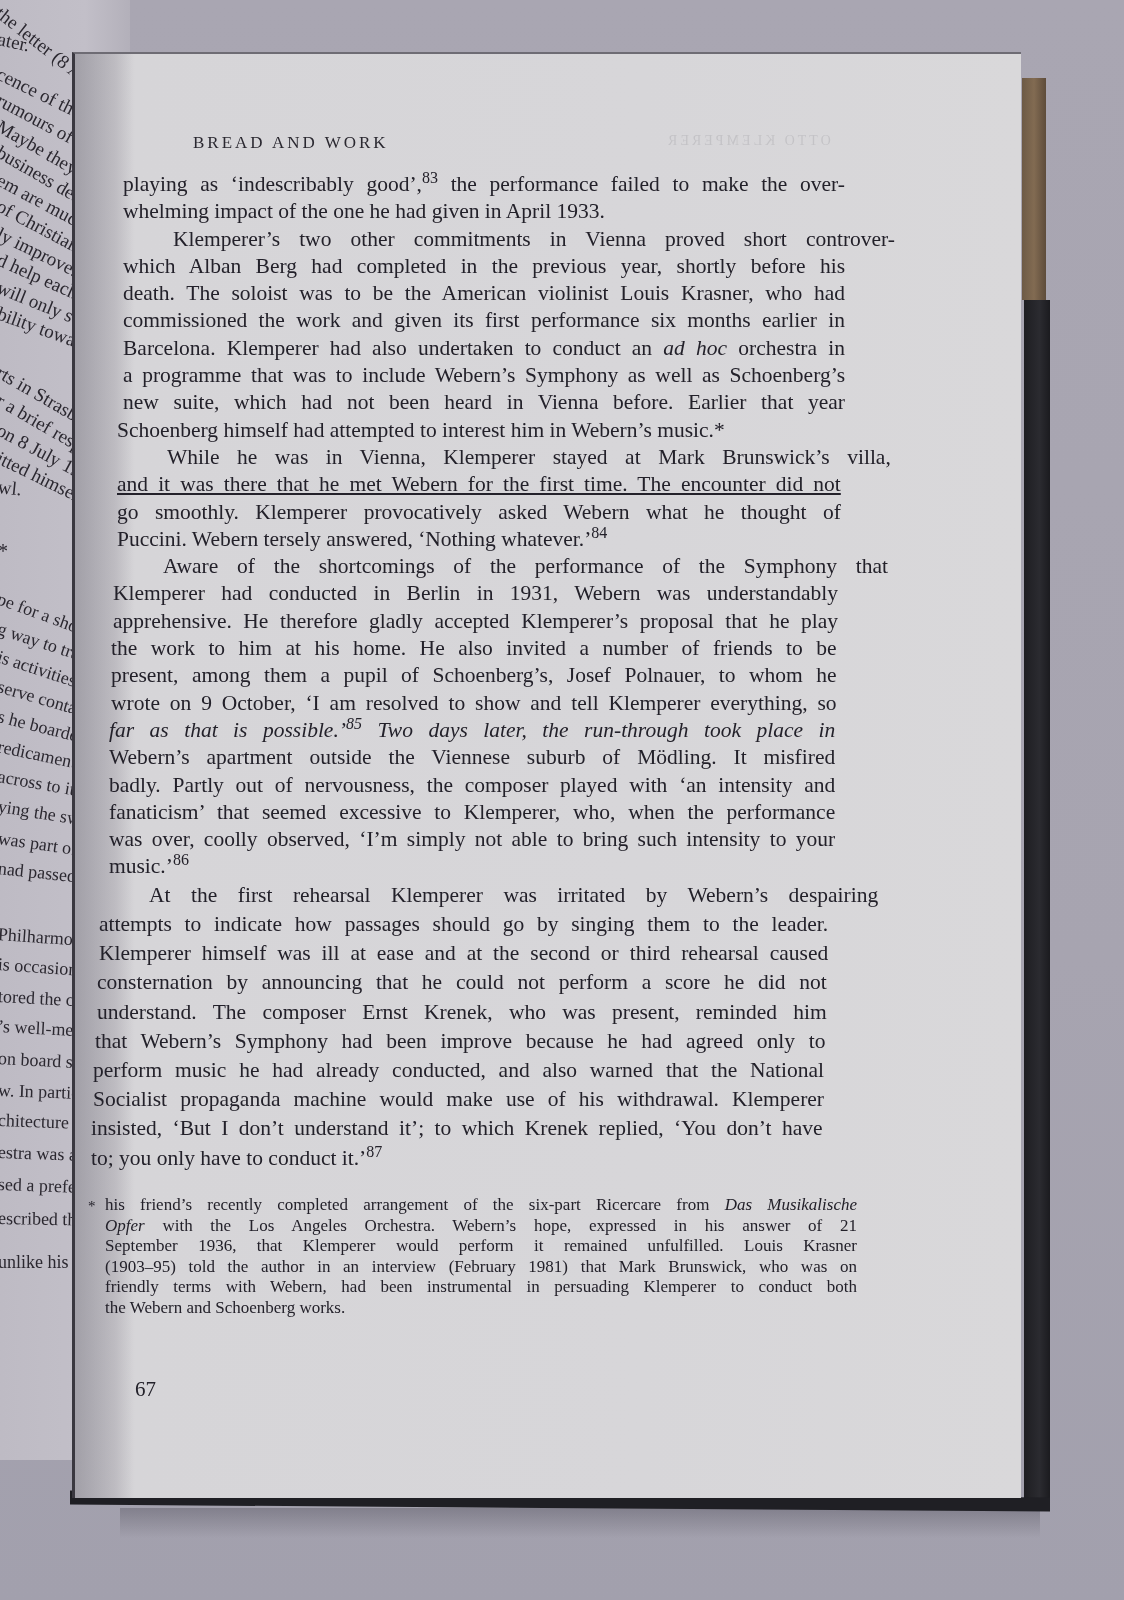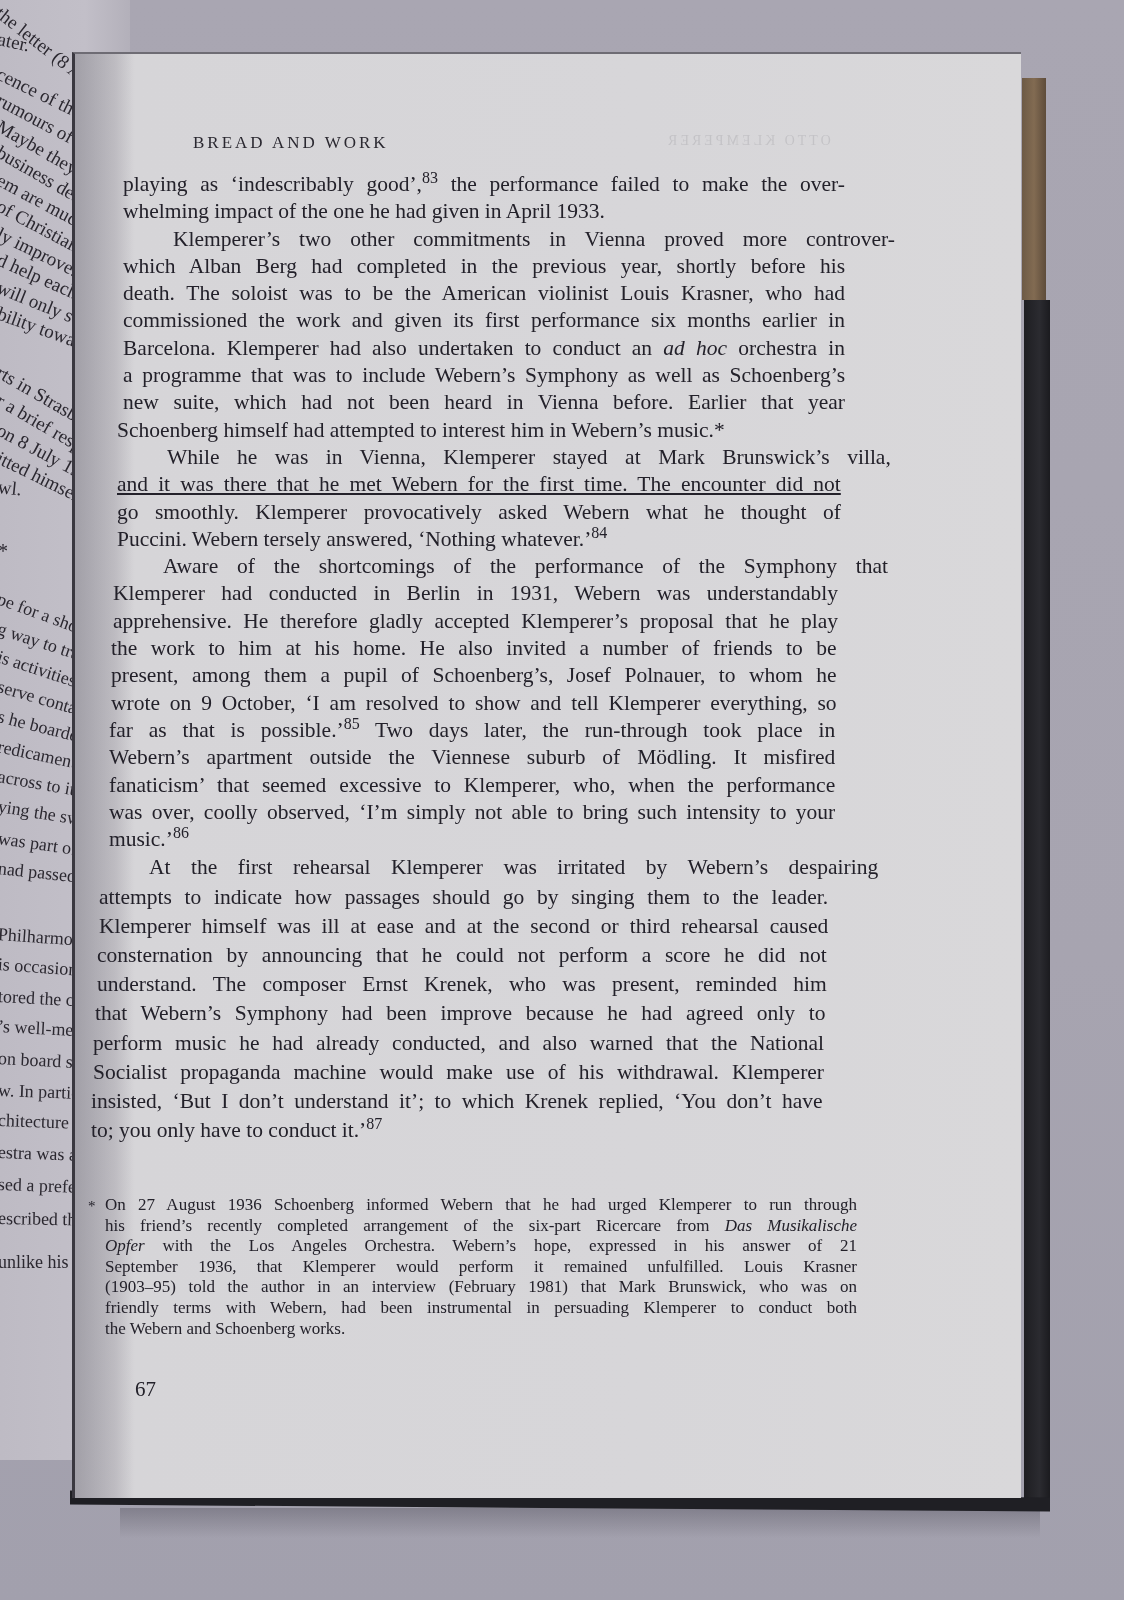--- a/index.html
+++ b/index.html
@@ -125,58 +125,58 @@
 <div class="bottom-edge"></div>
 
 <div class="page">
   <div class="gutter-shade"></div>
   <div class="running-head">BREAD AND WORK</div>
   <div class="bleed-head">OTTO KLEMPERER</div>
 
   <div class="body-text" id="bodyText" style="left:48px; top:117px; width:722px;">
       <span class="ln" style="margin-left: 0px; width: 722px;">playing as ‘indescribably good’,<sup>83</sup> the performance failed to make the over-</span>
       <span class="ln last" style="margin-left: 0px; width: 722px;">whelming impact of the one he had given in April 1933.</span>
-      <span class="ln indent" style="margin-left: 0px; width: 722px;">Klemperer’s two other commitments in Vienna proved more controver-</span>
+      <span class="ln indent" style="margin-left: 0px; width: 722px;">Klemperer’s two other commitments in Vienna proved short controver-</span>
       <span class="ln" style="margin-left: 0px; width: 722px;">which Alban Berg had completed in the previous year, shortly before his</span>
       <span class="ln" style="margin-left: 0px; width: 722px;">death. The soloist was to be the American violinist Louis Krasner, who had</span>
       <span class="ln" style="margin-left: 0px; width: 722px;">commissioned the work and given its first performance six months earlier in</span>
       <span class="ln" style="margin-left: 0px; width: 722px;">Barcelona. Klemperer had also undertaken to conduct an <i>ad hoc</i> orchestra in</span>
       <span class="ln" style="margin-left: 0px; width: 722px;">a programme that was to include Webern’s Symphony as well as Schoenberg’s</span>
       <span class="ln" style="margin-left: 0px; width: 722px;">new suite, which had not been heard in Vienna before. Earlier that year</span>
       <span class="ln last" style="margin-left: -6px; width: 723.8px;">Schoenberg himself had attempted to interest him in Webern’s music.*</span>
       <span class="ln indent" style="margin-left: -6px; width: 723.8px;">While he was in Vienna, Klemperer stayed at Mark Brunswick’s villa,</span>
       <span class="ln" style="margin-left: -6px; width: 723.8px; text-decoration: underline;">and it was there that he met Webern for the first time. The encounter did not</span>
       <span class="ln" style="margin-left: -6px; width: 723.8px;">go smoothly. Klemperer provocatively asked Webern what he thought of</span>
       <span class="ln last" style="margin-left: -6px; width: 723.8px;">Puccini. Webern tersely answered, ‘Nothing whatever.’<sup>84</sup></span>
       <span class="ln indent" style="margin-left: -10px; width: 725px;">Aware of the shortcomings of the performance of the Symphony that</span>
       <span class="ln" style="margin-left: -10px; width: 725px;">Klemperer had conducted in Berlin in 1931, Webern was understandably</span>
       <span class="ln" style="margin-left: -10px; width: 725px;">apprehensive. He therefore gladly accepted Klemperer’s proposal that he play</span>
       <span class="ln" style="margin-left: -12px; width: 725.6px;">the work to him at his home. He also invited a number of friends to be</span>
       <span class="ln" style="margin-left: -12px; width: 725.6px;">present, among them a pupil of Schoenberg’s, Josef Polnauer, to whom he</span>
       <span class="ln" style="margin-left: -12px; width: 725.6px;">wrote on 9 October, ‘I am resolved to show and tell Klemperer everything, so</span>
-      <span class="ln" style="margin-left: -14px; width: 726.2px;">far as that is possible.’<sup>85</sup> Two days later, the run-through took place in</span>
+      <span class="ln" style="margin-left: -14px; width: 726.2px; font-style: italic;">far as that is possible.’<sup>85</sup> Two days later, the run-through took place in</span>
       <span class="ln" style="margin-left: -14px; width: 726.2px;">Webern’s apartment outside the Viennese suburb of Mödling. It misfired</span>
+      <span class="ln" style="margin-left: -14px; width: 726.2px;">badly. Partly out of nervousness, the composer played with ‘an intensity and</span>
       <span class="ln" style="margin-left: -14px; width: 726.2px;">fanaticism’ that seemed excessive to Klemperer, who, when the performance</span>
       <span class="ln" style="margin-left: -14px; width: 726.2px;">was over, coolly observed, ‘I’m simply not able to bring such intensity to your</span>
       <span class="ln last" style="margin-left: -14px; width: 726.2px;">music.’<sup>86</sup></span>
       <span class="ln indent" style="margin-left: -24px; width: 729.2px; line-height: 29.2px;">At the first rehearsal Klemperer was irritated by Webern’s despairing</span>
       <span class="ln" style="margin-left: -24px; width: 729.2px; line-height: 29.2px;">attempts to indicate how passages should go by singing them to the leader.</span>
       <span class="ln" style="margin-left: -24px; width: 729.2px; line-height: 29.2px;">Klemperer himself was ill at ease and at the second or third rehearsal caused</span>
       <span class="ln" style="margin-left: -26px; width: 729.8px; line-height: 29.2px;">consternation by announcing that he could not perform a score he did not</span>
       <span class="ln" style="margin-left: -26px; width: 729.8px; line-height: 29.2px;">understand. The composer Ernst Krenek, who was present, reminded him</span>
       <span class="ln" style="margin-left: -28px; width: 730.4px; line-height: 29.2px;">that Webern’s Symphony had been improve because he had agreed only to</span>
       <span class="ln" style="margin-left: -30px; width: 731px; line-height: 29.2px;">perform music he had already conducted, and also warned that the National</span>
       <span class="ln" style="margin-left: -30px; width: 731px; line-height: 29.2px;">Socialist propaganda machine would make use of his withdrawal. Klemperer</span>
       <span class="ln" style="margin-left: -32px; width: 731.6px; line-height: 29.2px;">insisted, ‘But I don’t understand it’; to which Krenek replied, ‘You don’t have</span>
       <span class="ln last" style="margin-left: -32px; width: 731.6px; line-height: 29.2px;">to; you only have to conduct it.’<sup>87</sup></span>
     </div>
 
   <div class="footnotes" id="footnotes" style="left:30px; top:1141px; width:752px;">
     <span class="fn-mark">*</span>
-  <span class="ln">On 27 August 1936 Schoenberg informed Webern that he had urged Klemperer to run through</span>
       <span class="ln">his friend’s recently completed arrangement of the six-part Ricercare from <i>Das Musikalische</i></span>
       <span class="ln"><i>Opfer</i> with the Los Angeles Orchestra. Webern’s hope, expressed in his answer of 21</span>
       <span class="ln">September 1936, that Klemperer would perform it remained unfulfilled. Louis Krasner</span>
       <span class="ln">(1903–95) told the author in an interview (February 1981) that Mark Brunswick, who was on</span>
       <span class="ln">friendly terms with Webern, had been instrumental in persuading Klemperer to conduct both</span>
       <span class="ln last">the Webern and Schoenberg works.</span>
     </div>
 
   <div class="page-number">67</div>
 </div>

